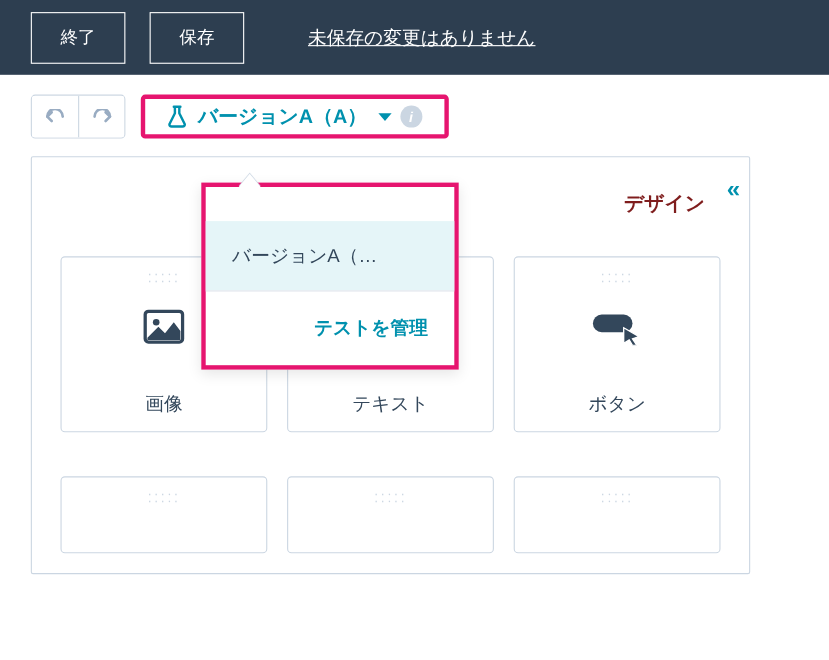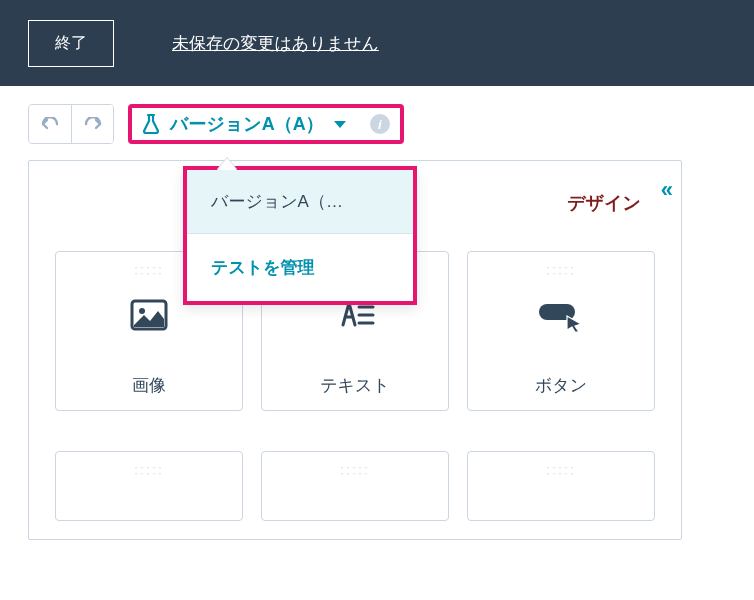--- a/index.html
+++ b/index.html
@@ -7,21 +7,21 @@
     font-family: -apple-system, BlinkMacSystemFont, "Hiragino Sans", "Hiragino Kaku Gothic ProN", Meiryo, sans-serif;
     background: #fff;
     width: 754px;
     height: 600px;
     overflow: hidden;
     position: relative;
   }
 
   .topbar {
     background: #2d3e50;
-    height: 86px;
+    height: 68px;
     display: flex;
     align-items: center;
     padding: 0 28px;
     gap: 22px;
   }
   .topbar-btn {
     background: transparent;
     border: 1px solid #fff;
     color: #fff;
     padding: 12px 26px;
@@ -56,24 +56,24 @@
     justify-content: center;
     color: #99acc2;
     cursor: pointer;
     background: #fff;
   }
   .ur-btn + .ur-btn { border-left: 1.5px solid #cbd6e2; }
 
   .version-pill-highlight {
     border: 4px solid #e6156f;
     border-radius: 4px;
-    padding: 4px 10px;
-    display: flex;
-    align-items: center;
-    gap: 24px;
+    padding: 4px 20px;
+    display: flex;
+    align-items: center;
+    gap: 8px;
   }
   .version-pill {
     display: flex;
     align-items: center;
     gap: 10px;
     color: #0091ae;
     font-weight: 600;
     font-size: 18px;
     cursor: pointer;
   }
@@ -197,38 +197,41 @@
     filter: drop-shadow(0 -1px 0 #cbd6e2);
   }
   .dd-item {
     padding: 20px 24px;
     font-size: 17px;
     color: #33475b;
     cursor: pointer;
     white-space: nowrap;
     overflow: hidden;
     text-overflow: ellipsis;
+    margin-top: 31px;
   }
   .dd-item.selected { background: #e5f5f8; }
   .dd-sep { border-top: 1.5px solid #dfe3eb; }
   .dd-manage {
     padding: 22px 24px;
     font-size: 17px;
     font-weight: 700;
     color: #0091ae;
     cursor: pointer;
+    text-align: right;
   }
 
   svg { display:block; }
 </style>
 </head>
 <body>
 
 <div class="topbar">
   <button class="topbar-btn">終了</button>
+  <button class="topbar-btn">保存</button>
   <a class="topbar-status">未保存の変更はありません</a>
 </div>
 
 <div class="toolbar-row">
   <div class="undo-redo">
     <div class="ur-btn">
       <span>
         <svg width="20" height="14" viewBox="0 0 20 14">
             <path d="M3 7 A7 7 0 0 1 17 7" fill="none" stroke="#99acc2" stroke-width="2.4" stroke-linecap="round"></path>
             <path d="M3 7 L7 3 M3 7 L7 11" fill="none" stroke="#99acc2" stroke-width="2.4" stroke-linecap="round"></path>

